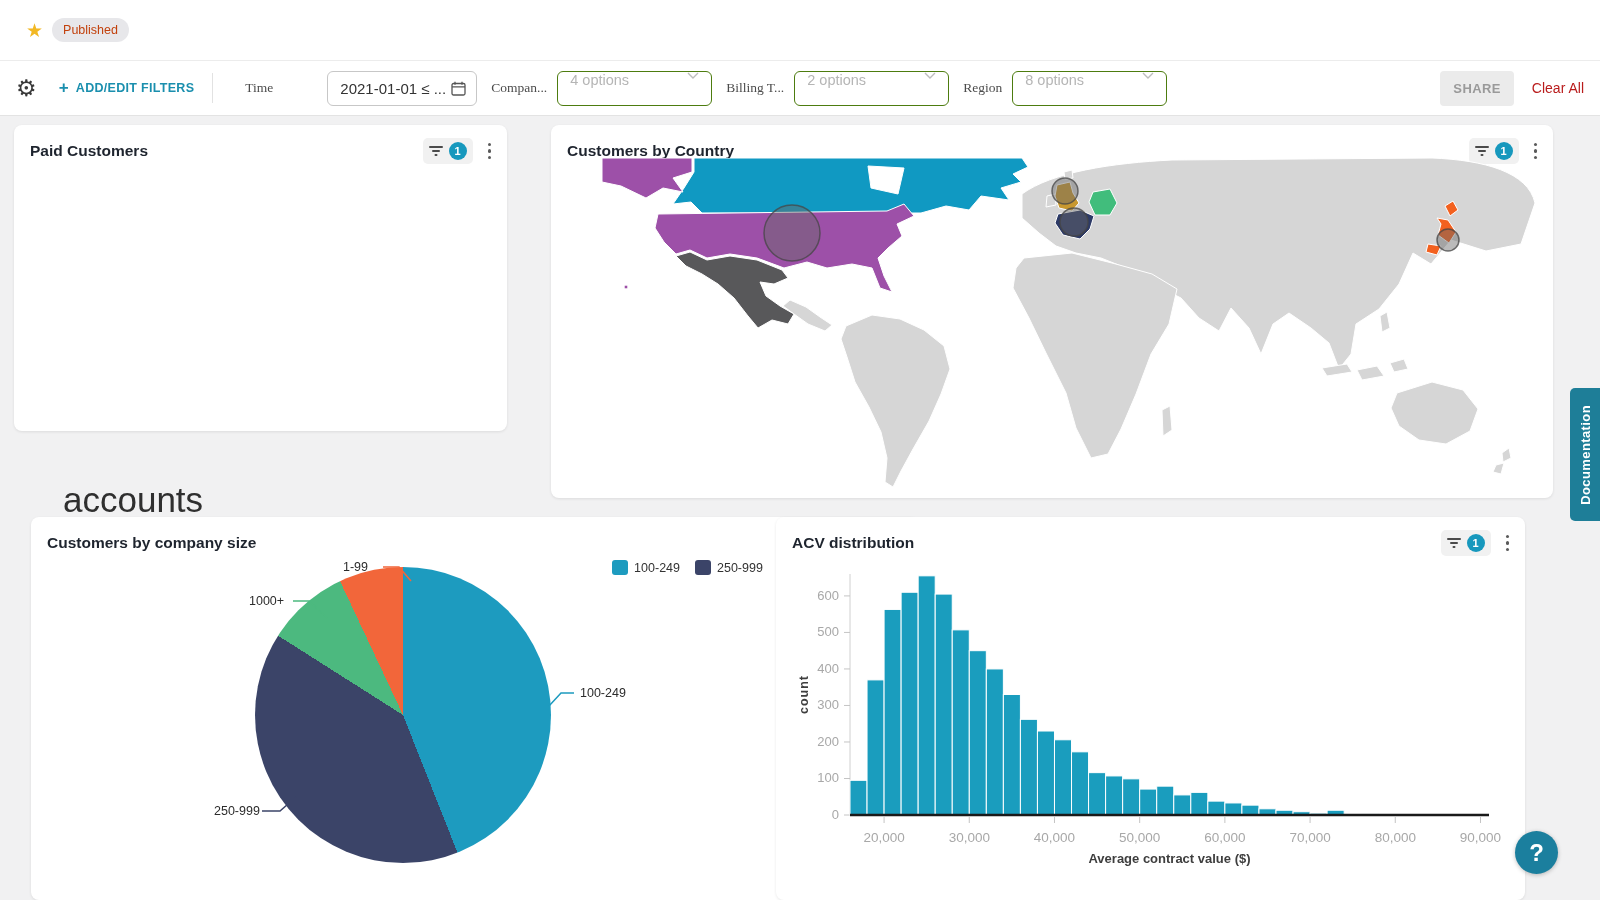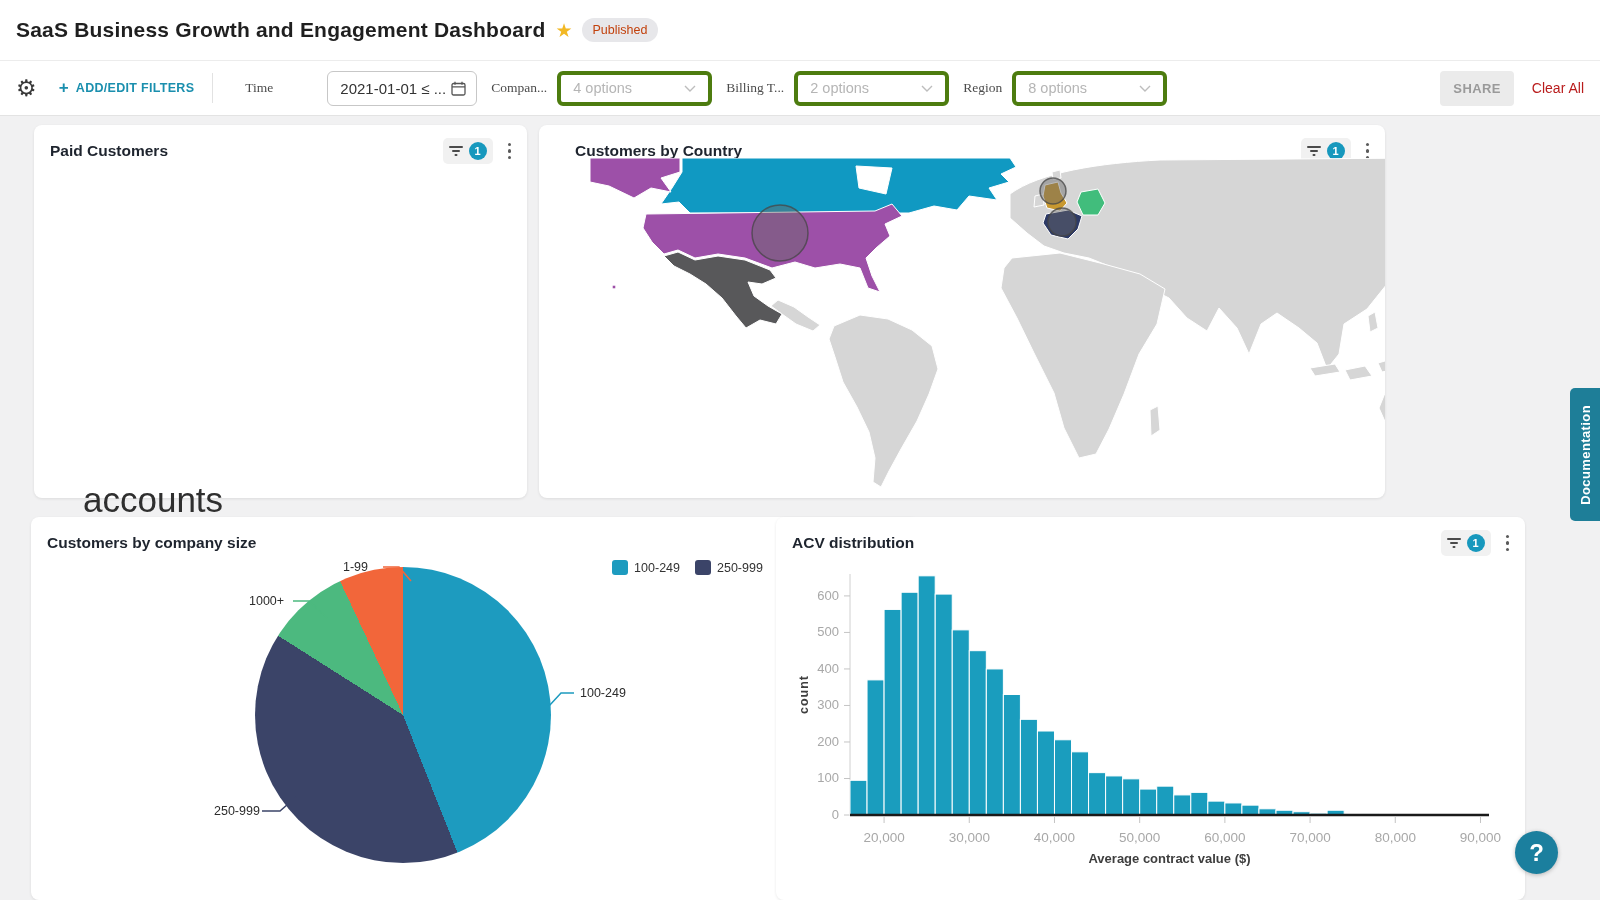--- a/index.html
+++ b/index.html
@@ -28,45 +28,45 @@
   .gear { font-size:23px; color:#3a3a3a; margin-right:22px; cursor:pointer; line-height:1; }
   .addfilters { color:#1a8fae; font-weight:bold; font-size:12.5px; letter-spacing:.3px;
                 display:flex; align-items:center; gap:7px; cursor:pointer; }
   .addfilters .plus { font-size:17px; font-weight:bold; }
   .vdiv { width:1px; height:30px; background:#e2e2e2; margin:0 18px; }
   .flabel { color:#4c4c4c; font-size:13.5px; margin:0 10px 0 14px; white-space:nowrap;font-family:Liberation Serif, serif; }
   .finput { height:35px; border:1px solid #c7c7c7; border-radius:6px; background:#fff;
             display:flex; align-items:center; justify-content:space-between; padding:0 10px 0 12px;
             font-size:15px; color:#333; cursor:pointer; }
   .finput.time { width:150px;margin-left:44px; }
-  .fselect { height:35px; width:155px; border:4px solid #4d7c0f; border-radius:6px; background:#fff;
-             display:flex; align-items:center; justify-content:space-between; padding:0 12px;
+  .fselect { height:35px; width:155px; border:1px solid #4d7c0f; border-radius:6px; background:#fff;
+             display:flex; justify-content:space-between; padding:0 12px;
              font-size:14.5px; color:#b5b5b5; cursor:pointer; }
   .filterbar-right { margin-left:auto; display:flex; align-items:center; gap:18px; }
   .btn-apply { background:#ebebeb; color:#9a9a9a; font-weight:bold; font-size:13px; letter-spacing:.4px;
                border:none; border-radius:4px; height:35px; padding:0 13px; cursor:default; }
   .clear-all { color:#b91c1c; font-size:14px; cursor:pointer; }
 
   
   .card { position:absolute; background:#fff; border-radius:8px; box-shadow:0 1px 3px rgba(0,0,0,.09); }
   .card-head { display:flex; align-items:center; padding:13px 14px 0 16px; }
   .card-title { font-size:15.5px; font-weight:bold; color:#1e242e; }
   .card-tools { margin-left:auto; display:flex; align-items:center; gap:13px; }
   .chip { background:#f1f1f1; border-radius:5px; height:26px; padding:0 6px; display:flex;
           align-items:center; gap:6px; cursor:pointer; }
   .badge1 { width:18px; height:18px; border-radius:50%; background:#1798bd; color:#fff;
             font-size:11px; font-weight:bold; display:flex; align-items:center; justify-content:center; }
   .kebab { display:flex; flex-direction:column; gap:3px; cursor:pointer; padding:2px; }
   .kebab i { width:3.5px; height:3.5px; border-radius:50%; background:#5a5a5a; }
 
-  #card-indicator { left:34px; top:125px; width:493px; height:373px; }
+  #card-indicator { left:14px; top:125px; width:493px; height:306px; }
   .big-number { position:absolute; left:47px; top:215px; font-size:97px; color:#2d2d2d; letter-spacing:2px; }
   .big-unit { position:absolute; left:49px; top:355px; font-size:35px; color:#2f2f2f; }
 
-  #card-map { left:539px; top:125px; width:846px; height:373px; overflow:hidden;padding-left:20px; }
+  #card-map { left:551px; top:125px; width:1002px; height:373px; overflow:hidden; }
   #map-svg { position:absolute; left:0; top:33px; }
 
   #card-pie { left:31px; top:517px; width:888px; height:383px; overflow:hidden; }
   .legend { position:absolute; right:22px; top:43px; display:flex; align-items:center; gap:15px; }
   .legend-item { display:flex; align-items:center; gap:6px; font-size:12.5px; color:#333; }
   .swatch { width:16px; height:15px; border-radius:3px; }
   #pie-circle { position:absolute; left:224px; top:50px; width:296px; height:296px; border-radius:50%; }
   .pie-label { position:absolute; font-size:12.5px; color:#2c2c2c; white-space:nowrap; }
   #pie-lines { position:absolute; left:0; top:0; pointer-events:none; }
 
@@ -82,21 +82,20 @@
   .help-fab { position:absolute; left:1515px; top:831px; width:43px; height:43px; border-radius:50%;
               background:#1b7f9e; color:#fff; font-size:24px; font-weight:bold; display:flex;
               align-items:center; justify-content:center; cursor:pointer; box-shadow:0 1px 4px rgba(0,0,0,.25); }
 
   svg text { font-family:"Liberation Sans", sans-serif; }
 </style>
 </head>
 <body>
 
 <div class="topbar">
-  <span class="dash-title">SaaS Business Growth and Engagement Dashboard</span>
   <span class="star">★</span>
   <span class="pill">Published</span>
 </div>
 
 <div class="filterbar">
   <span class="gear">⚙</span>
   <span class="addfilters">
     <span class="plus">+</span>
     <span>ADD/EDIT FILTERS</span>
   </span>

